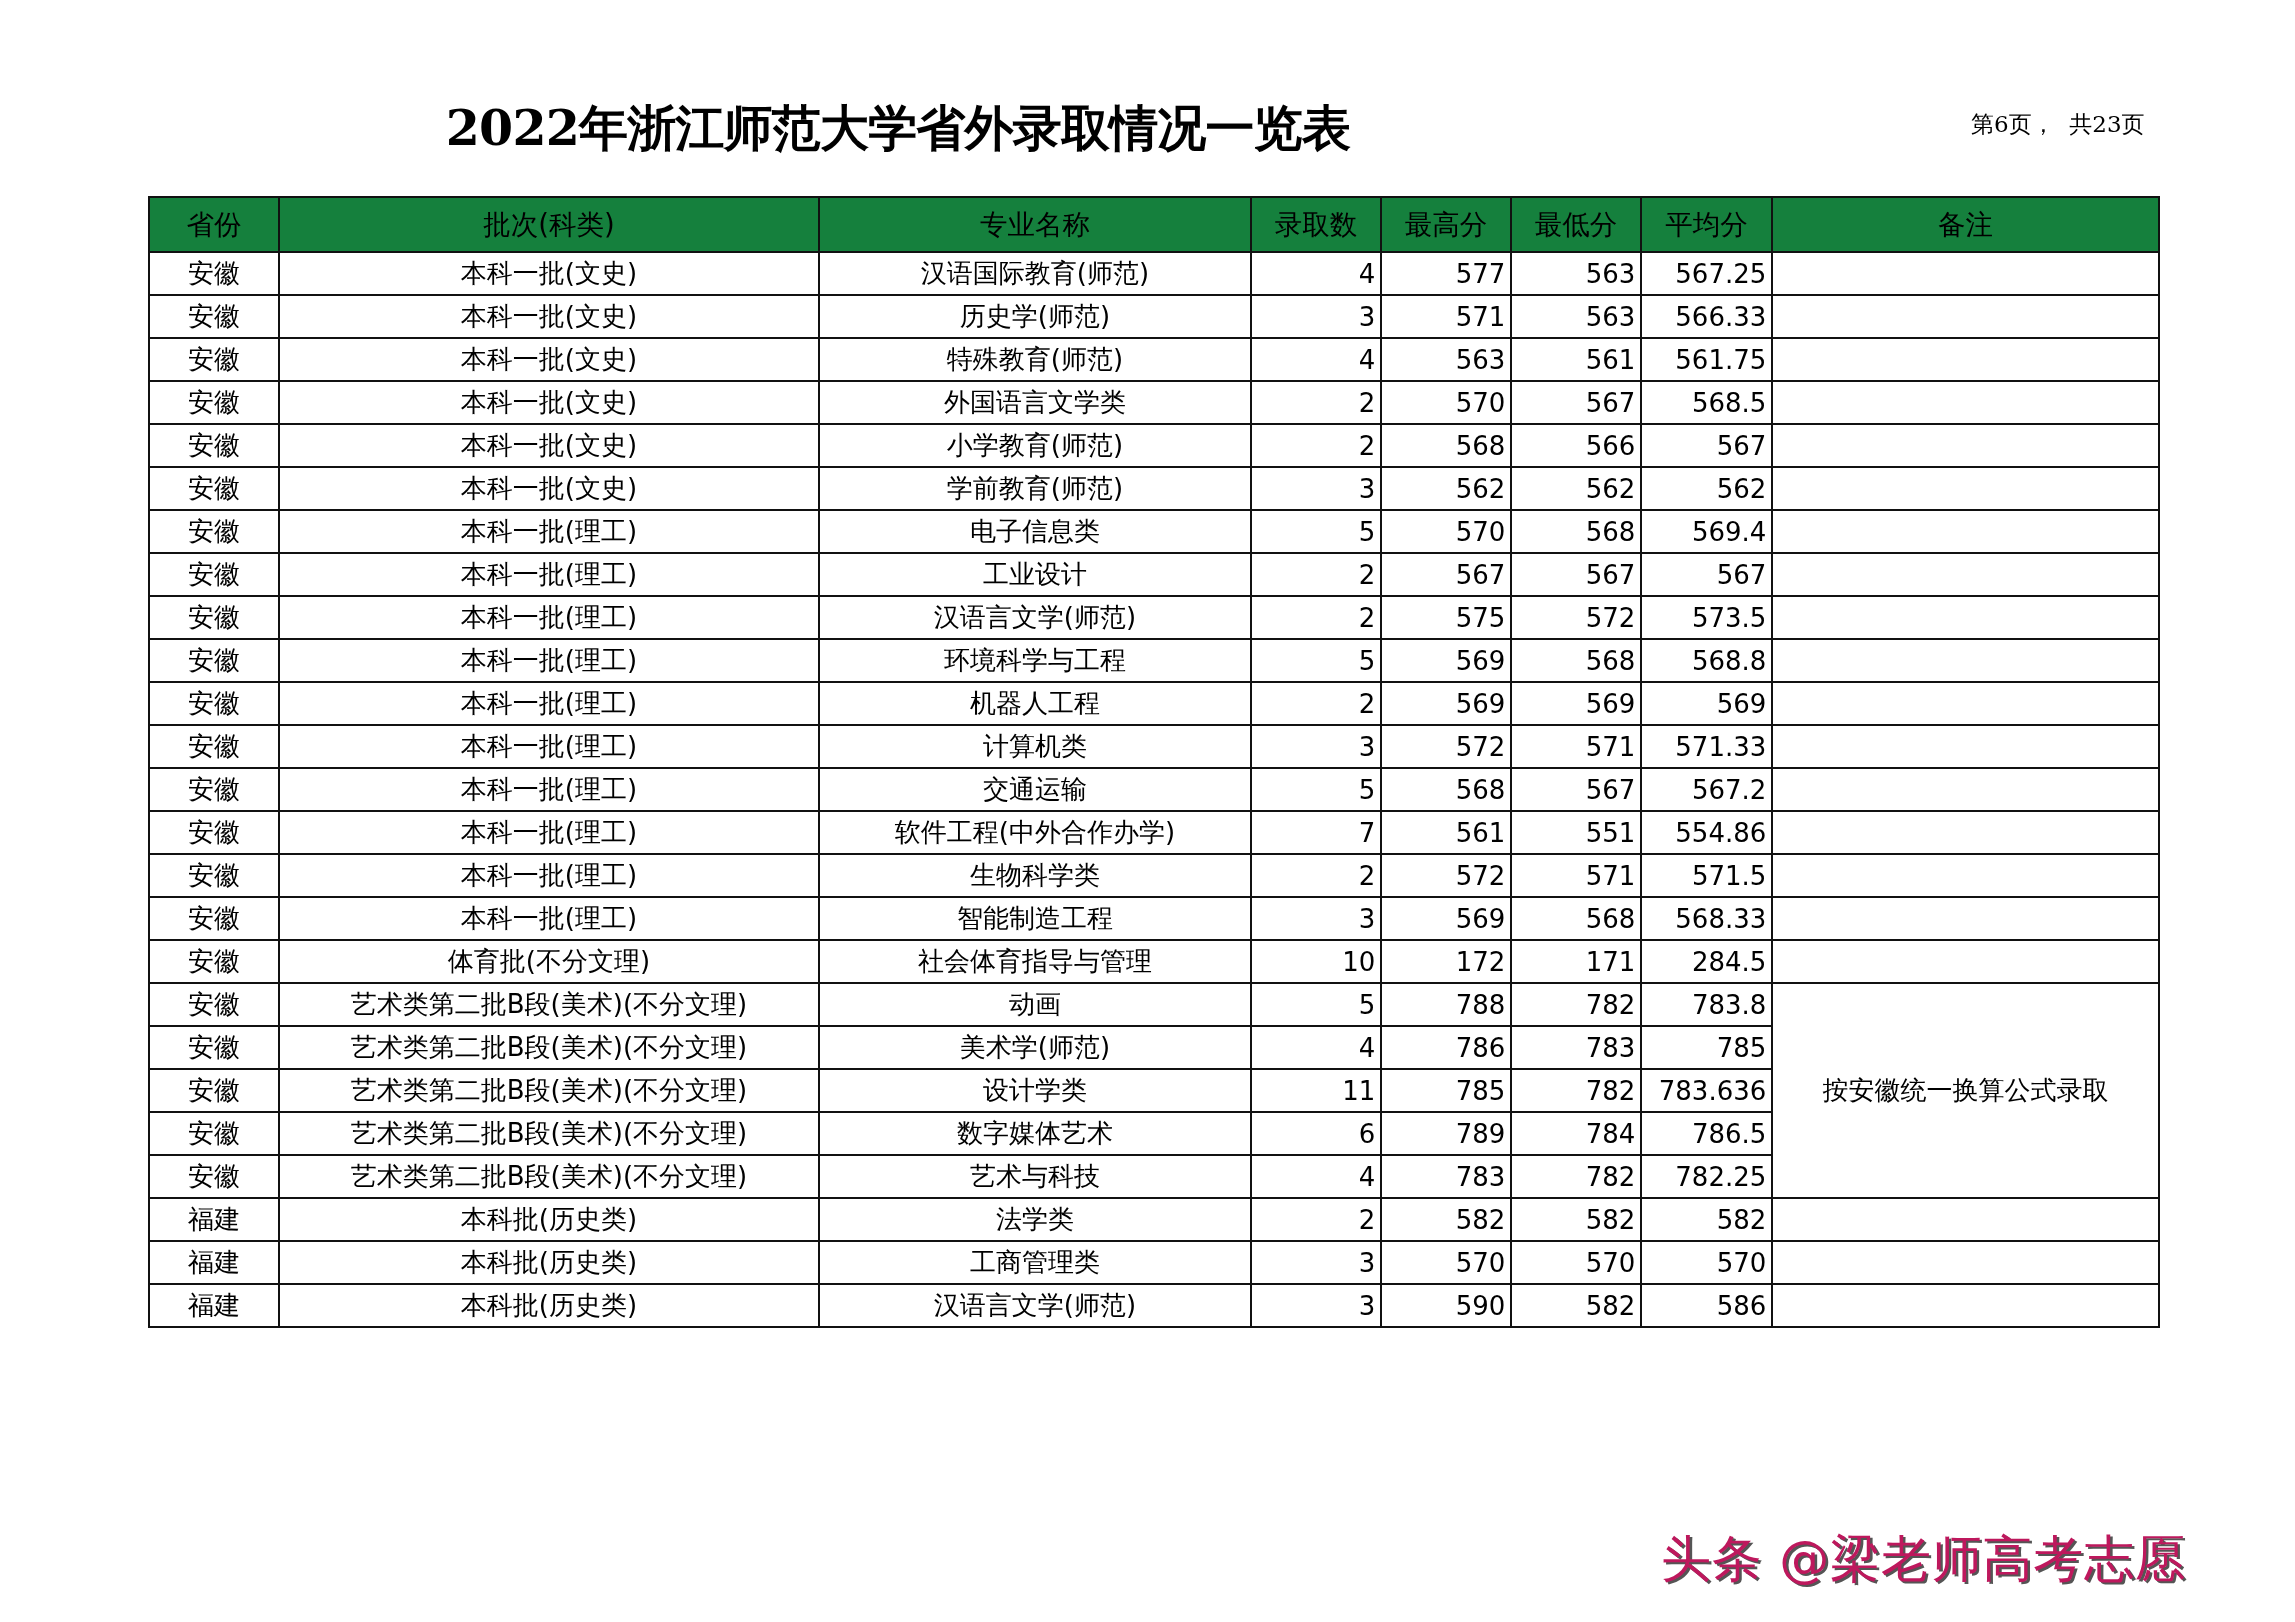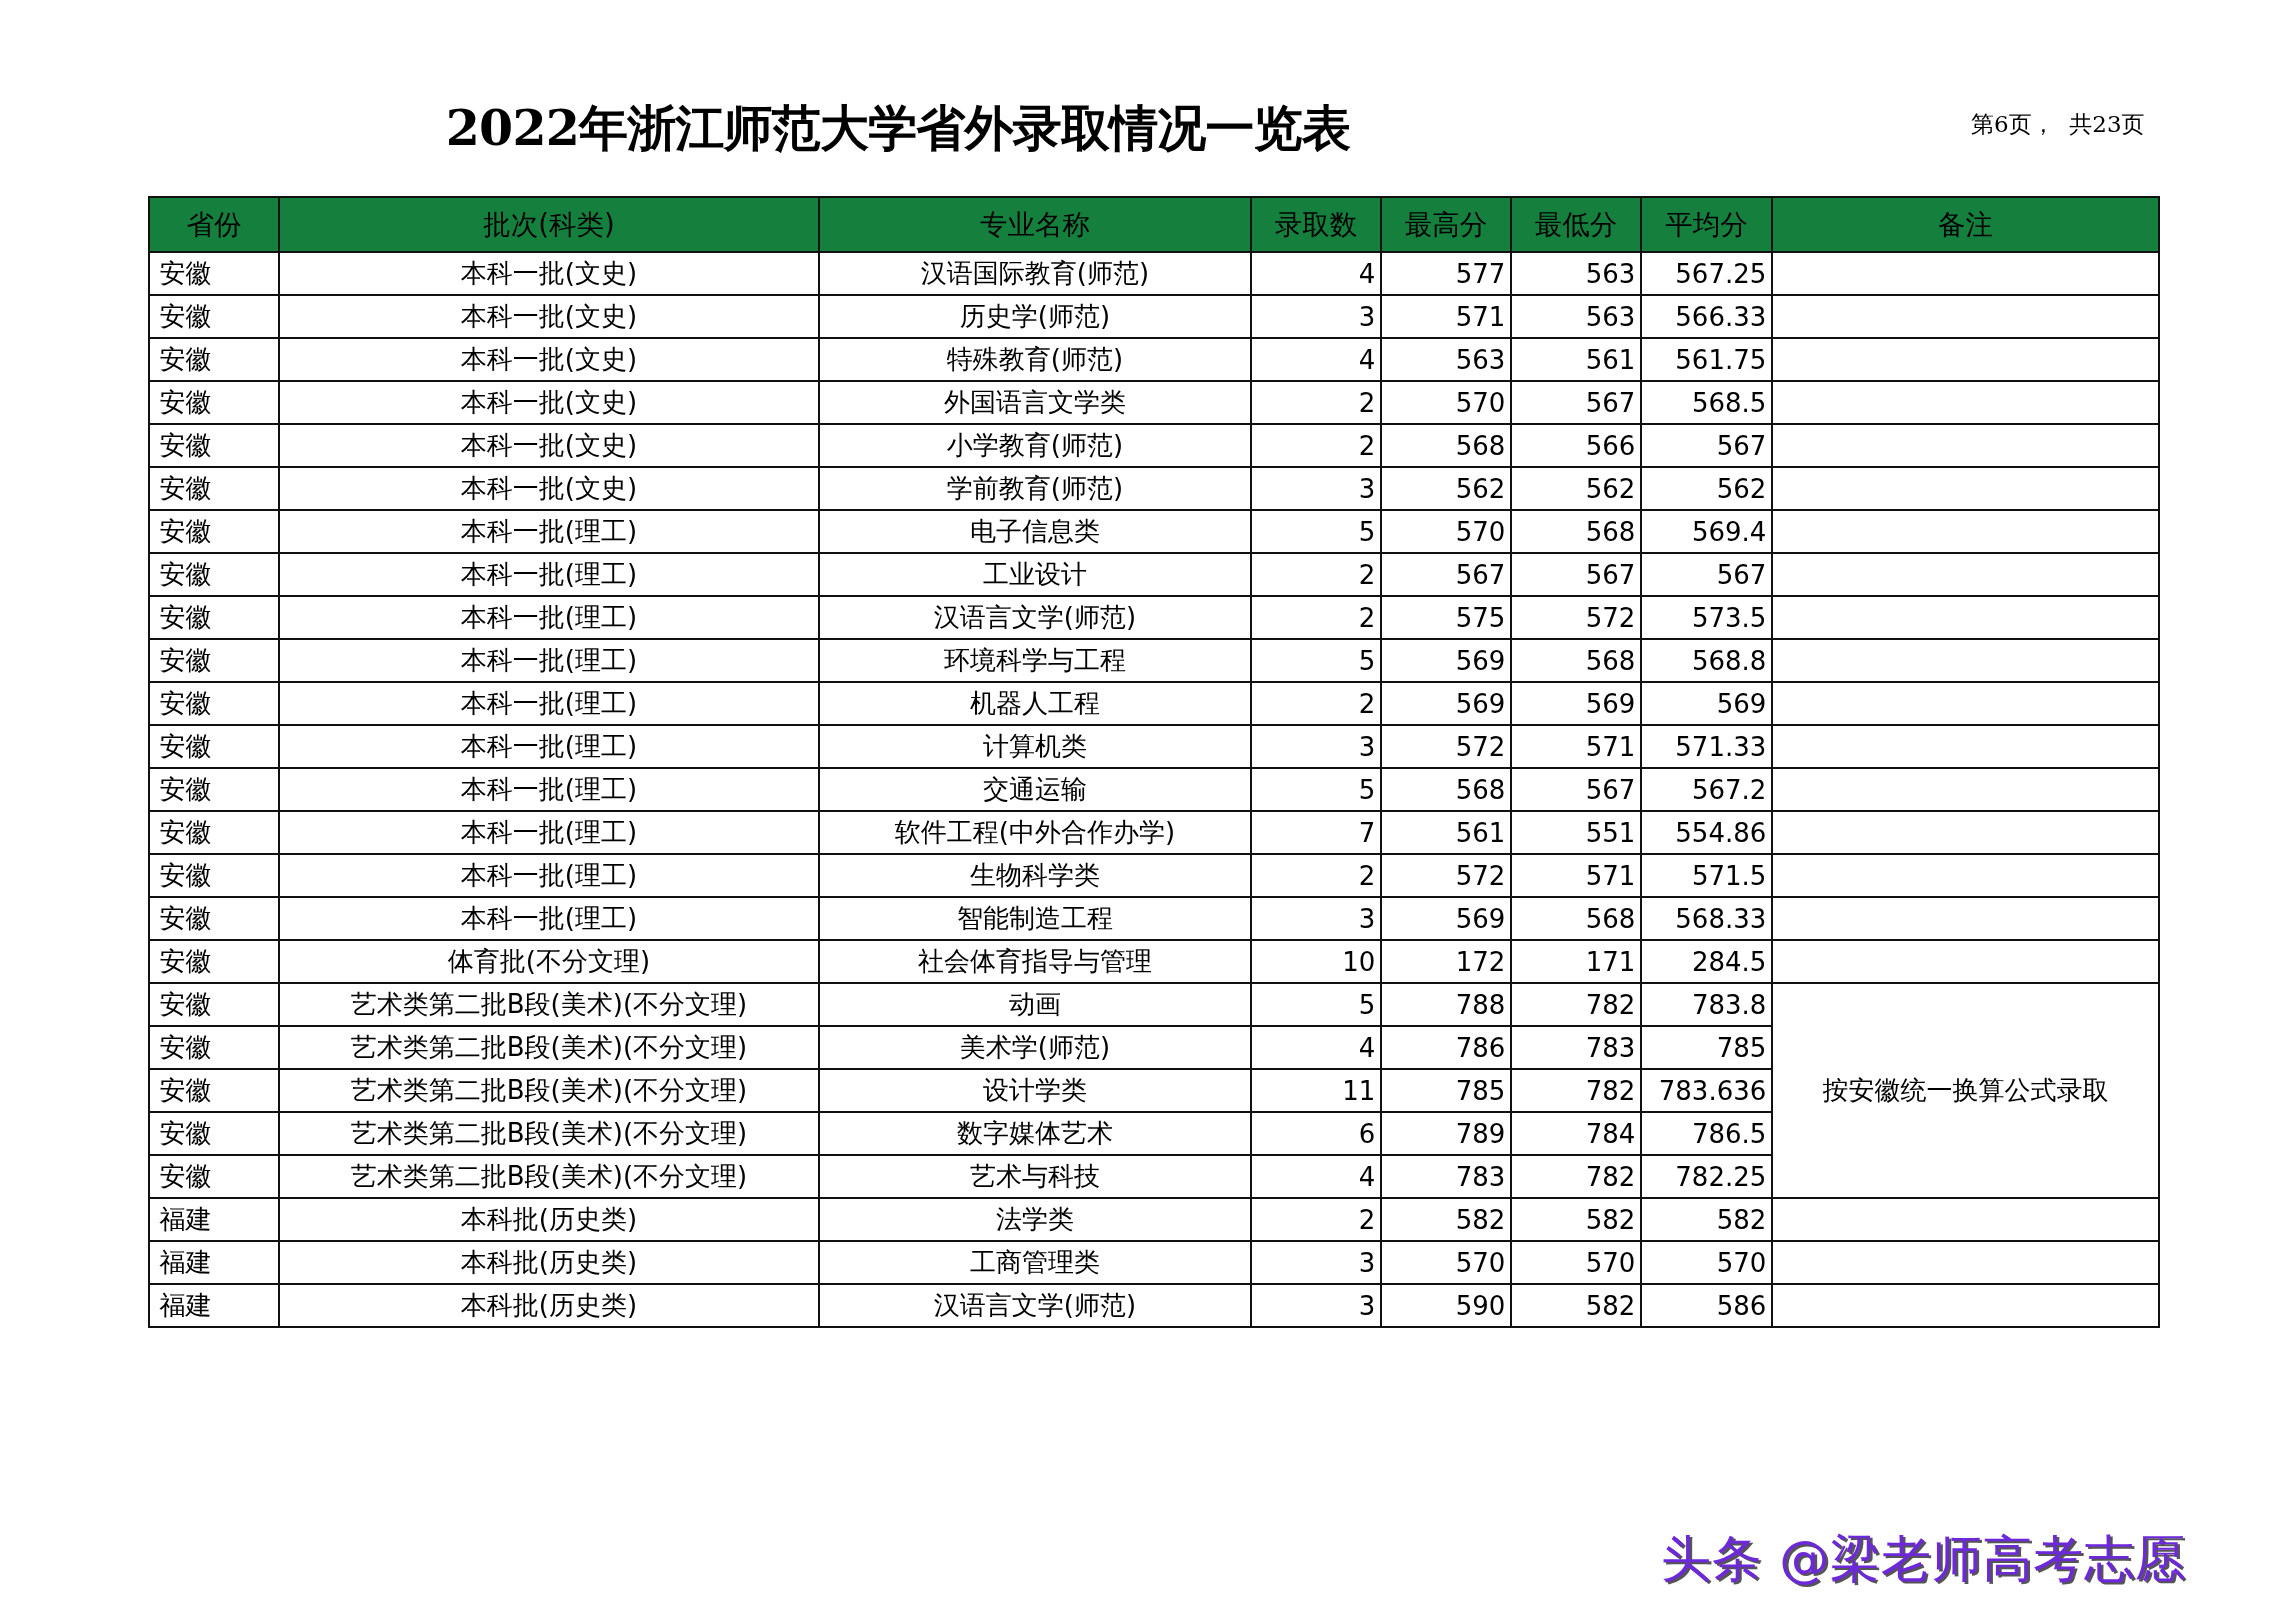--- a/index.html
+++ b/index.html
@@ -10,23 +10,23 @@
            font-size:49px; letter-spacing:-0.8px; line-height:71px; }
   .title span { position:relative; left:-110px; }
   .pageinfo { position:absolute; left:1971px; top:105px; font-family:"DejaVu Serif", "Liberation Serif", serif;
               font-size:23px; line-height:39px; white-space:pre; }
   table.grid { position:absolute; left:148px; top:196px; border-collapse:collapse; table-layout:fixed; }
   table.grid td, table.grid th { border:2.4px solid #111; padding:0 9.4px; height:41px; font-size:26px;
           font-weight:normal; white-space:nowrap; overflow:hidden; }
   table.grid th { background:#15803d; height:53px; font-weight:normal; font-size:27.5px; }
   .c { text-align:center; }
   .r { text-align:right; padding-right:4.7px !important; }
-  .prov { font-weight:bold; }
+  .prov { text-align:center; font-weight:bold; }
   .watermark { position:absolute; left:1661px; top:1524px; font-size:50px; line-height:71px;
-               letter-spacing:0.8px; color:#6d28d9; white-space:nowrap;
+               letter-spacing:0.8px; color:#be185d; white-space:nowrap;
                text-shadow:2.4px 2.4px 0 #555; }
 </style>
 </head>
 <body>
 
 <div class="title"><span>2022年浙江师范大学省外录取情况一览表</span></div>
 <div class="pageinfo">第6页，  共23页</div>
 
 <table class="grid">
   <colgroup>

